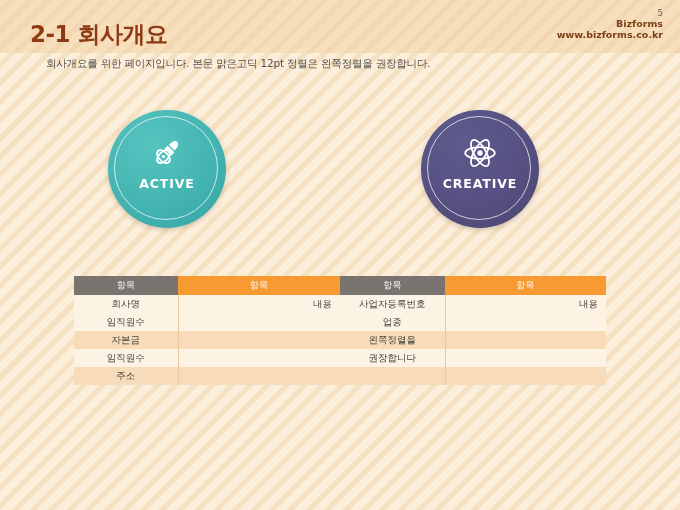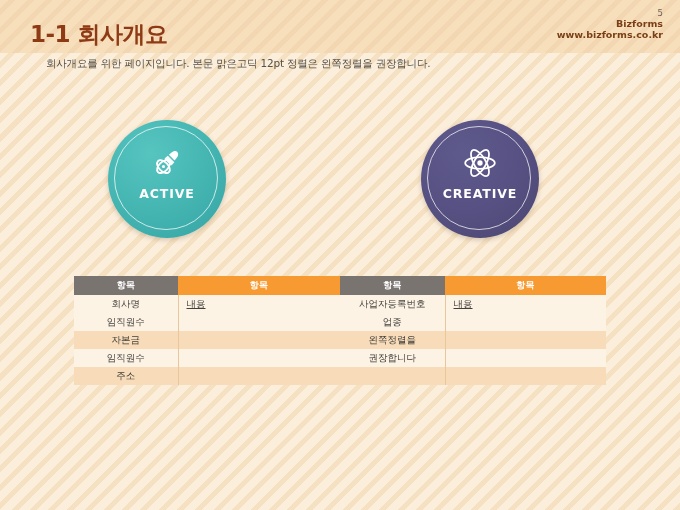--- a/index.html
+++ b/index.html
@@ -89,21 +89,21 @@
     color: #55504a;
     letter-spacing: -0.2px;
     white-space: nowrap;
     margin-left: 16px;
   }
 
   
   #circle-row {
     position: absolute;
     left: 0;
-    top: 120px;
+    top: 110px;
     width: 680px;
     height: 130px;
   }
   .circle {
     position: absolute;
     width: 118px;
     height: 118px;
     border-radius: 50%;
     box-shadow: 0 2px 5px rgba(120, 90, 60, 0.28);
   }
@@ -159,54 +159,53 @@
     height: 18px;
     padding: 0 8px;
     font-size: 9.5px;
     color: #4a443e;
     box-sizing: border-box;
     border: none;
   }
   #info-table thead th {
     height: 19px;
     font-size: 9px;
-    font-weight: bold;
+    font-weight: normal;
     color: #ffffff;
     text-align: center;
     letter-spacing: 0.3px;
   }
   .th-gray  { background-color: #7a7470; }
   .th-orange{ background-color: #f79a32; }
 
   #info-table tbody td.label-cell {
     text-align: center;
     color: #43403c;
   }
   #info-table tbody td.value-cell {
-    text-align: left;
+    text-align: right;
     color: #43403c;
-    text-decoration: underline;
   }
   #info-table tbody tr.row-odd  td { background-color: #fdf3e5; }
   #info-table tbody tr.row-even td { background-color: #f8dcb9; }
   #info-table tbody td.label-cell { border-right: 1px solid #e7c79b; }
 
   col.c1 { width: 104px; }
   col.c2 { width: 162px; }
   col.c3 { width: 105px; }
   col.c4 { width: 161px; }
 </style>
 </head>
 <body>
 
 <div id="slide">
 
   <div id="header-band"></div>
 
-  <div id="page-title">1-1 회사개요</div>
+  <div id="page-title">2-1 회사개요</div>
 
   <div id="brand-block">
     <div id="page-number">5</div>
     <div id="brand-name">Bizforms</div>
     <div id="brand-url">www.bizforms.co.kr</div>
   </div>
 
   <div id="subtitle">회사개요를 위한 페이지입니다. 본문 맑은고딕 12pt 정렬은 왼쪽정렬을 권장합니다.</div>
 
   <div id="circle-row">

